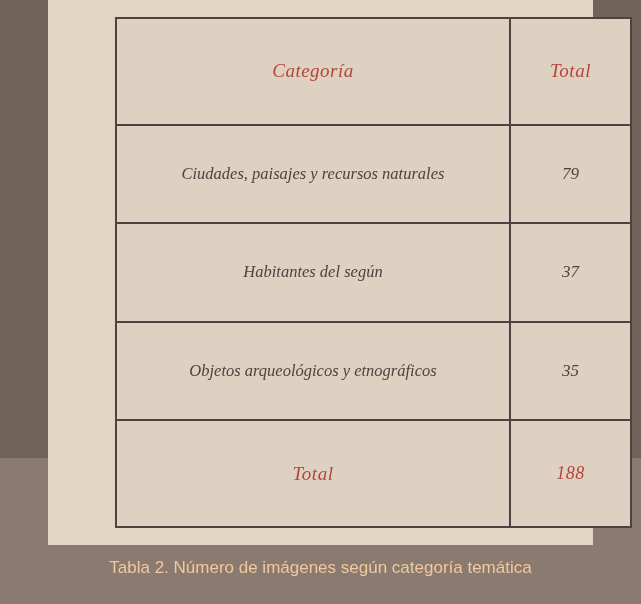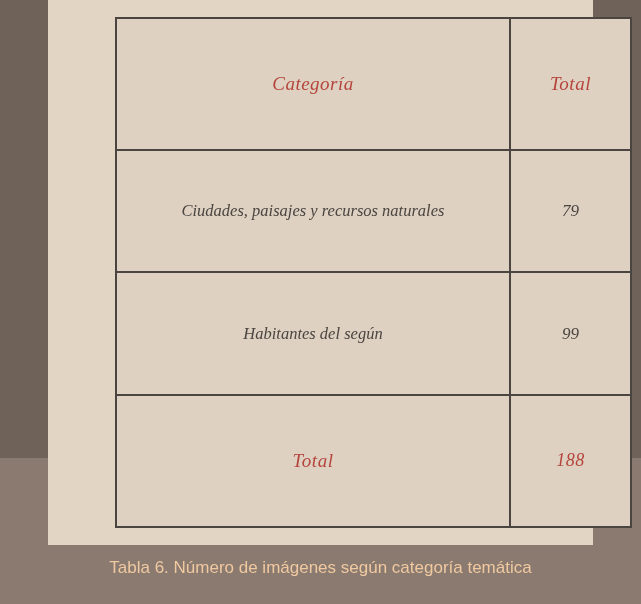--- a/index.html
+++ b/index.html
@@ -124,24 +124,28 @@
         <tr>
           <td class="col-cat hdr">Categoría</td>
           <td class="col-tot hdr">Total</td>
         </tr>
         <tr>
           <td class="col-cat cat-cell">Ciudades, paisajes y recursos naturales</td>
           <td class="col-tot num-cell">79</td>
         </tr>
         <tr>
           <td class="col-cat cat-cell">Habitantes del según</td>
-          <td class="col-tot num-cell">99</td>
+          <td class="col-tot num-cell">37</td>
+        </tr>
+        <tr>
+          <td class="col-cat cat-cell">Objetos arqueológicos y etnográficos</td>
+          <td class="col-tot num-cell">35</td>
         </tr>
         <tr>
           <td class="col-cat total-label">Total</td>
           <td class="col-tot total-num">188</td>
         </tr>
       </tbody>
     </table>
   </div>
 </div>
 
-<div id="caption">Tabla 6. Número de imágenes según categoría temática</div>
+<div id="caption">Tabla 2. Número de imágenes según categoría temática</div>
 
 </body></html>

